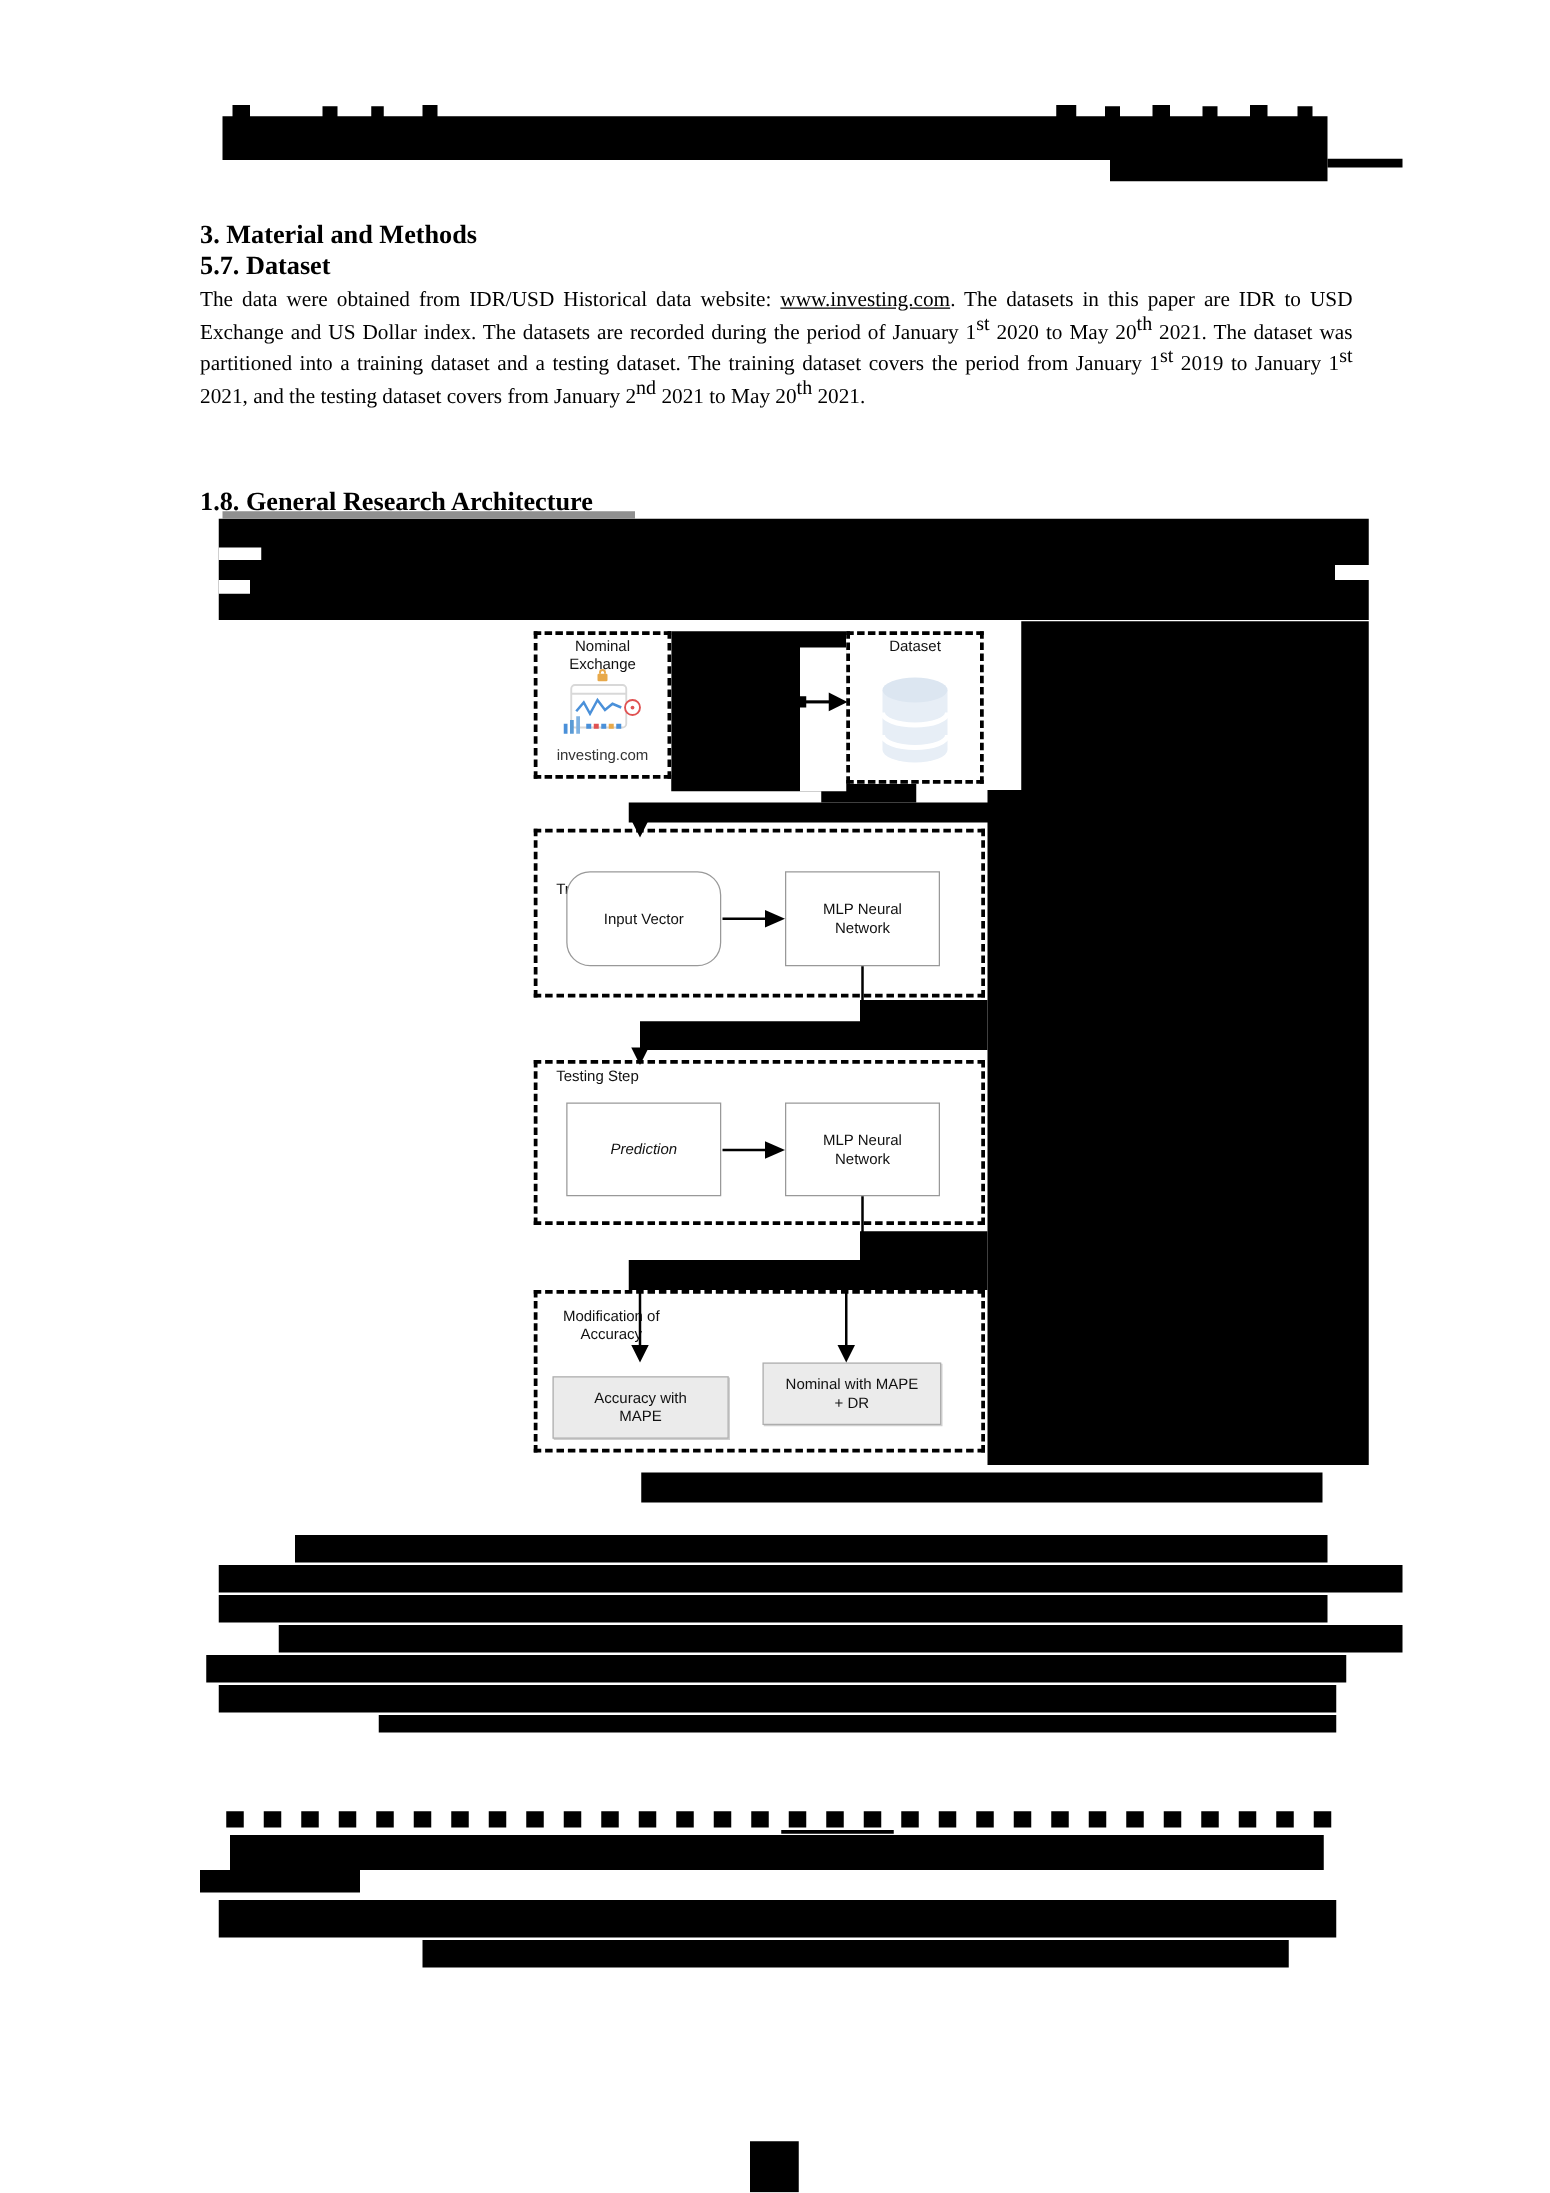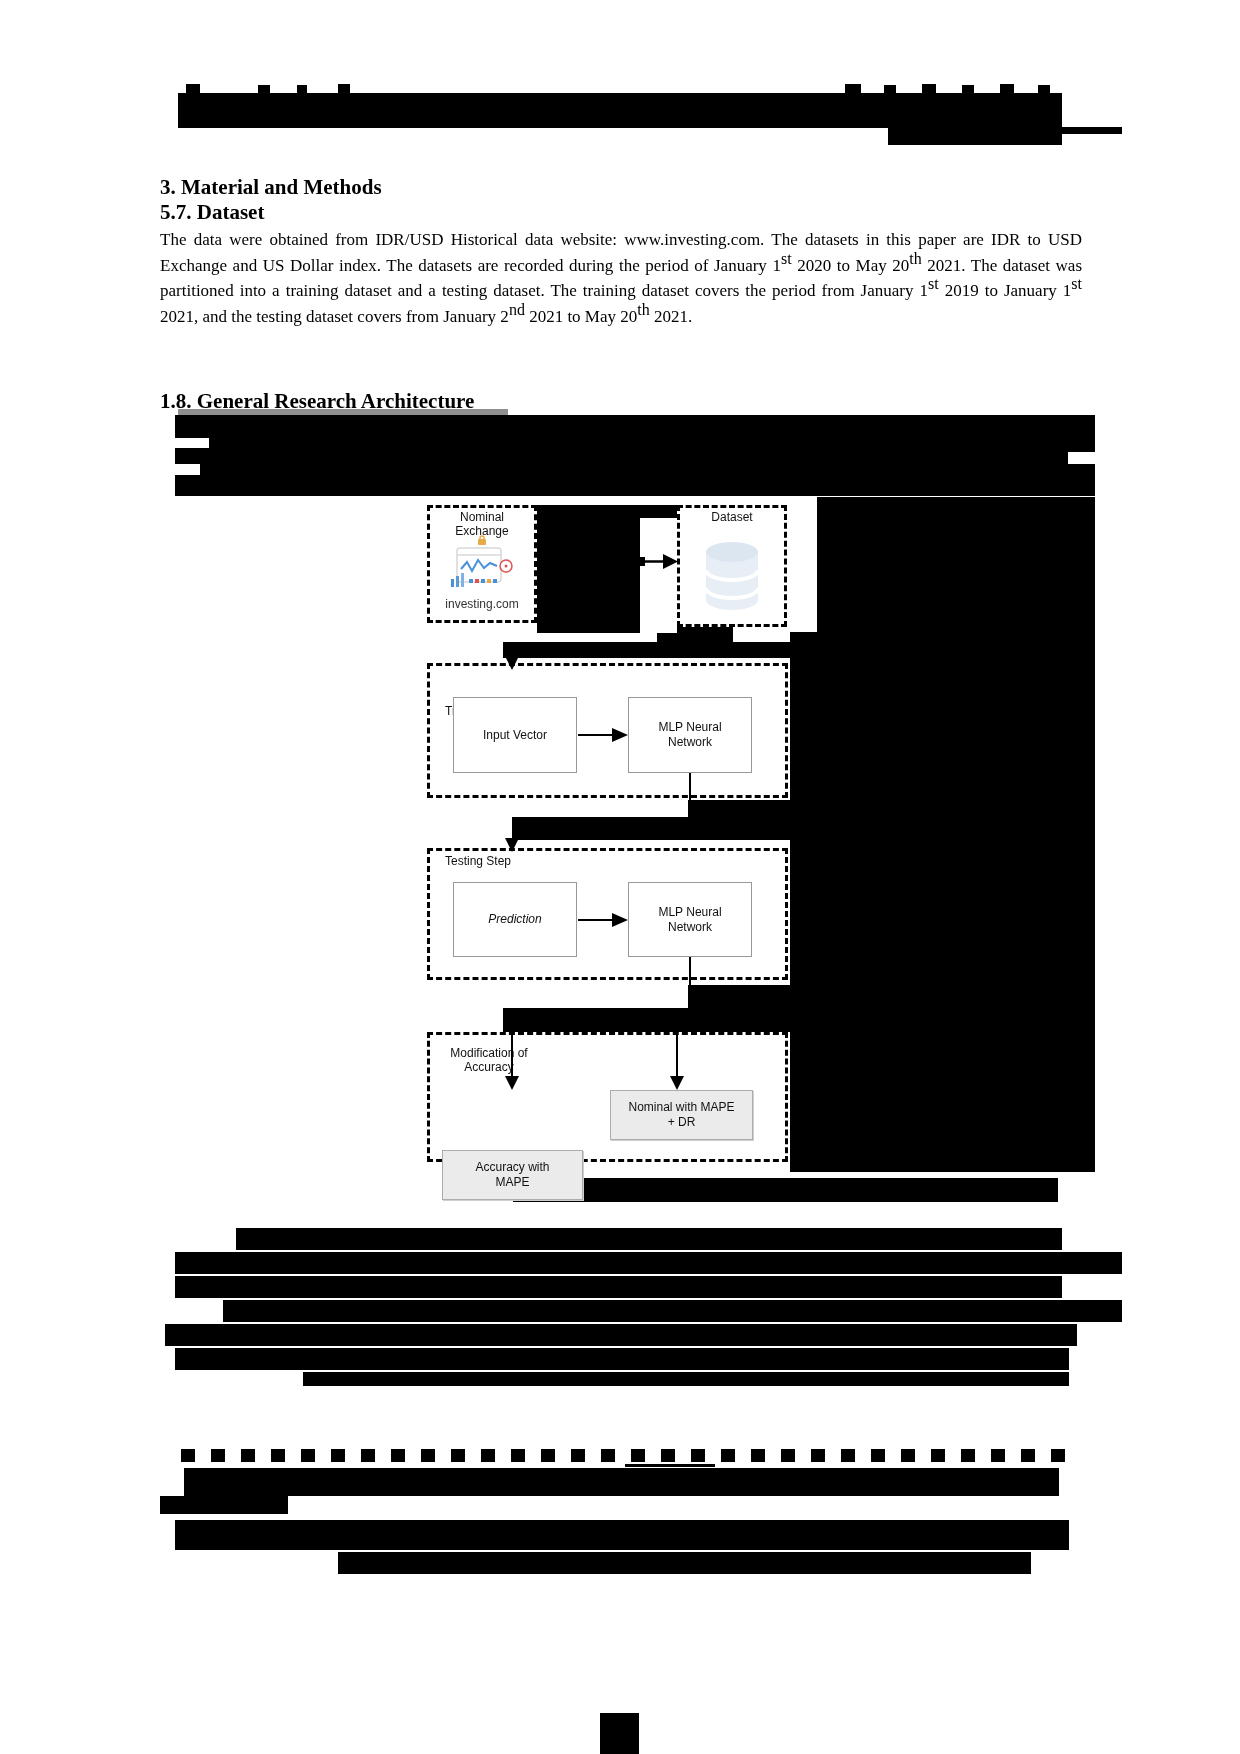--- a/index.html
+++ b/index.html
@@ -6,21 +6,21 @@
   #page{position:relative;width:1240px;height:1754px;background:#ffffff;overflow:hidden;
         font-family:"Liberation Serif","DejaVu Serif",serif;color:#000;}
   .abs{position:absolute;}
   .redact{position:absolute;background:#000;}
   .cutout{position:absolute;background:#fff;}
   .graymark{position:absolute;background:#8f8f8f;}
   h1,h2{margin:0;font-size:21px;font-weight:bold;line-height:22px;}
   #para{position:absolute;left:160px;top:227px;width:922px;font-size:17px;line-height:25.6px;
         text-align:justify;margin:0;}
   #para .sup{vertical-align:super;font-size:16px;line-height:0;}
-  #para .link{}
+  #para .link{text-decoration:underline;}
   
   .dashbox{position:absolute;border:3px dashed #000;background:#fff;box-sizing:border-box;}
   .solidbox{position:absolute;border:1px solid #999;background:#fff;box-sizing:border-box;
             display:flex;align-items:center;justify-content:center;text-align:center;
             font-family:"Liberation Sans","DejaVu Sans",sans-serif;font-size:12px;line-height:15px;color:#111;}
   .accbox{background:#ebebeb;border:1px solid #adadad;box-shadow:1px 1px 0 #cfcfcf;}
   .diaglabel{position:absolute;font-family:"Liberation Sans","DejaVu Sans",sans-serif;
              font-size:12px;line-height:14px;color:#111;}
   .ctr{text-align:center;}
   svg.overlay{position:absolute;left:0;top:0;pointer-events:none;}
@@ -139,39 +139,39 @@
 
   <svg class="abs" style="left:702px;top:538px;" width="60" height="76" viewBox="0 0 60 76">
     <path d="M4 14 v48 a26 10 0 0 0 52 0 v-48" fill="#e7eef6"></path>
     <ellipse cx="30" cy="14" rx="26" ry="10" fill="#dce6f1"></ellipse>
     <path d="M4 32 a26 10 0 0 0 52 0" fill="none" stroke="#ffffff" stroke-width="4"></path>
     <path d="M4 50 a26 10 0 0 0 52 0" fill="none" stroke="#ffffff" stroke-width="4"></path>
   </svg>
 
   <div class="dashbox" style="left:427px;top:663px;width:361px;height:135px;"></div>
   <div class="diaglabel" style="left:445px;top:704px;">Training Step</div>
-  <div class="solidbox" style="left:453px;top:697px;width:124px;height:76px;">
+  <div class="solidbox" style="left:453px;top:697px;width:124px;height:76px;border-radius:19px;">
     <span>Input Vector</span>
   </div>
   <div class="solidbox" style="left:628px;top:697px;width:124px;height:76px;">
     <span style="display:block;width:90px;">MLP Neural Network</span>
   </div>
 
   <div class="dashbox" style="left:427px;top:848px;width:361px;height:132px;"></div>
   <div class="diaglabel" style="left:445px;top:854px;">Testing Step</div>
   <div class="solidbox" style="left:453px;top:882px;width:124px;height:75px;font-style:italic;">
     <span>Prediction</span>
   </div>
   <div class="solidbox" style="left:628px;top:882px;width:124px;height:75px;">
     <span style="display:block;width:90px;">MLP Neural Network</span>
   </div>
 
   <div class="dashbox" style="left:427px;top:1032px;width:361px;height:130px;"></div>
   <div class="diaglabel ctr" style="left:437px;top:1046px;width:104px;">Modification of Accuracy</div>
-  <div class="solidbox accbox" style="left:442px;top:1150px;width:141px;height:50px;">
+  <div class="solidbox accbox" style="left:442px;top:1101px;width:141px;height:50px;">
     <span style="display:block;width:100px;">Accuracy with MAPE</span>
   </div>
   <div class="solidbox accbox" style="left:610px;top:1090px;width:143px;height:50px;">
     <span style="display:block;width:110px;">Nominal with MAPE + DR</span>
   </div>
 
   <svg class="overlay" width="1240" height="1754" viewBox="0 0 1240 1754">
 
     <rect x="636" y="557" width="9" height="9" fill="#000"></rect>
     <line x1="644" y1="561.5" x2="664" y2="561.5" stroke="#000" stroke-width="2.5"></line>

